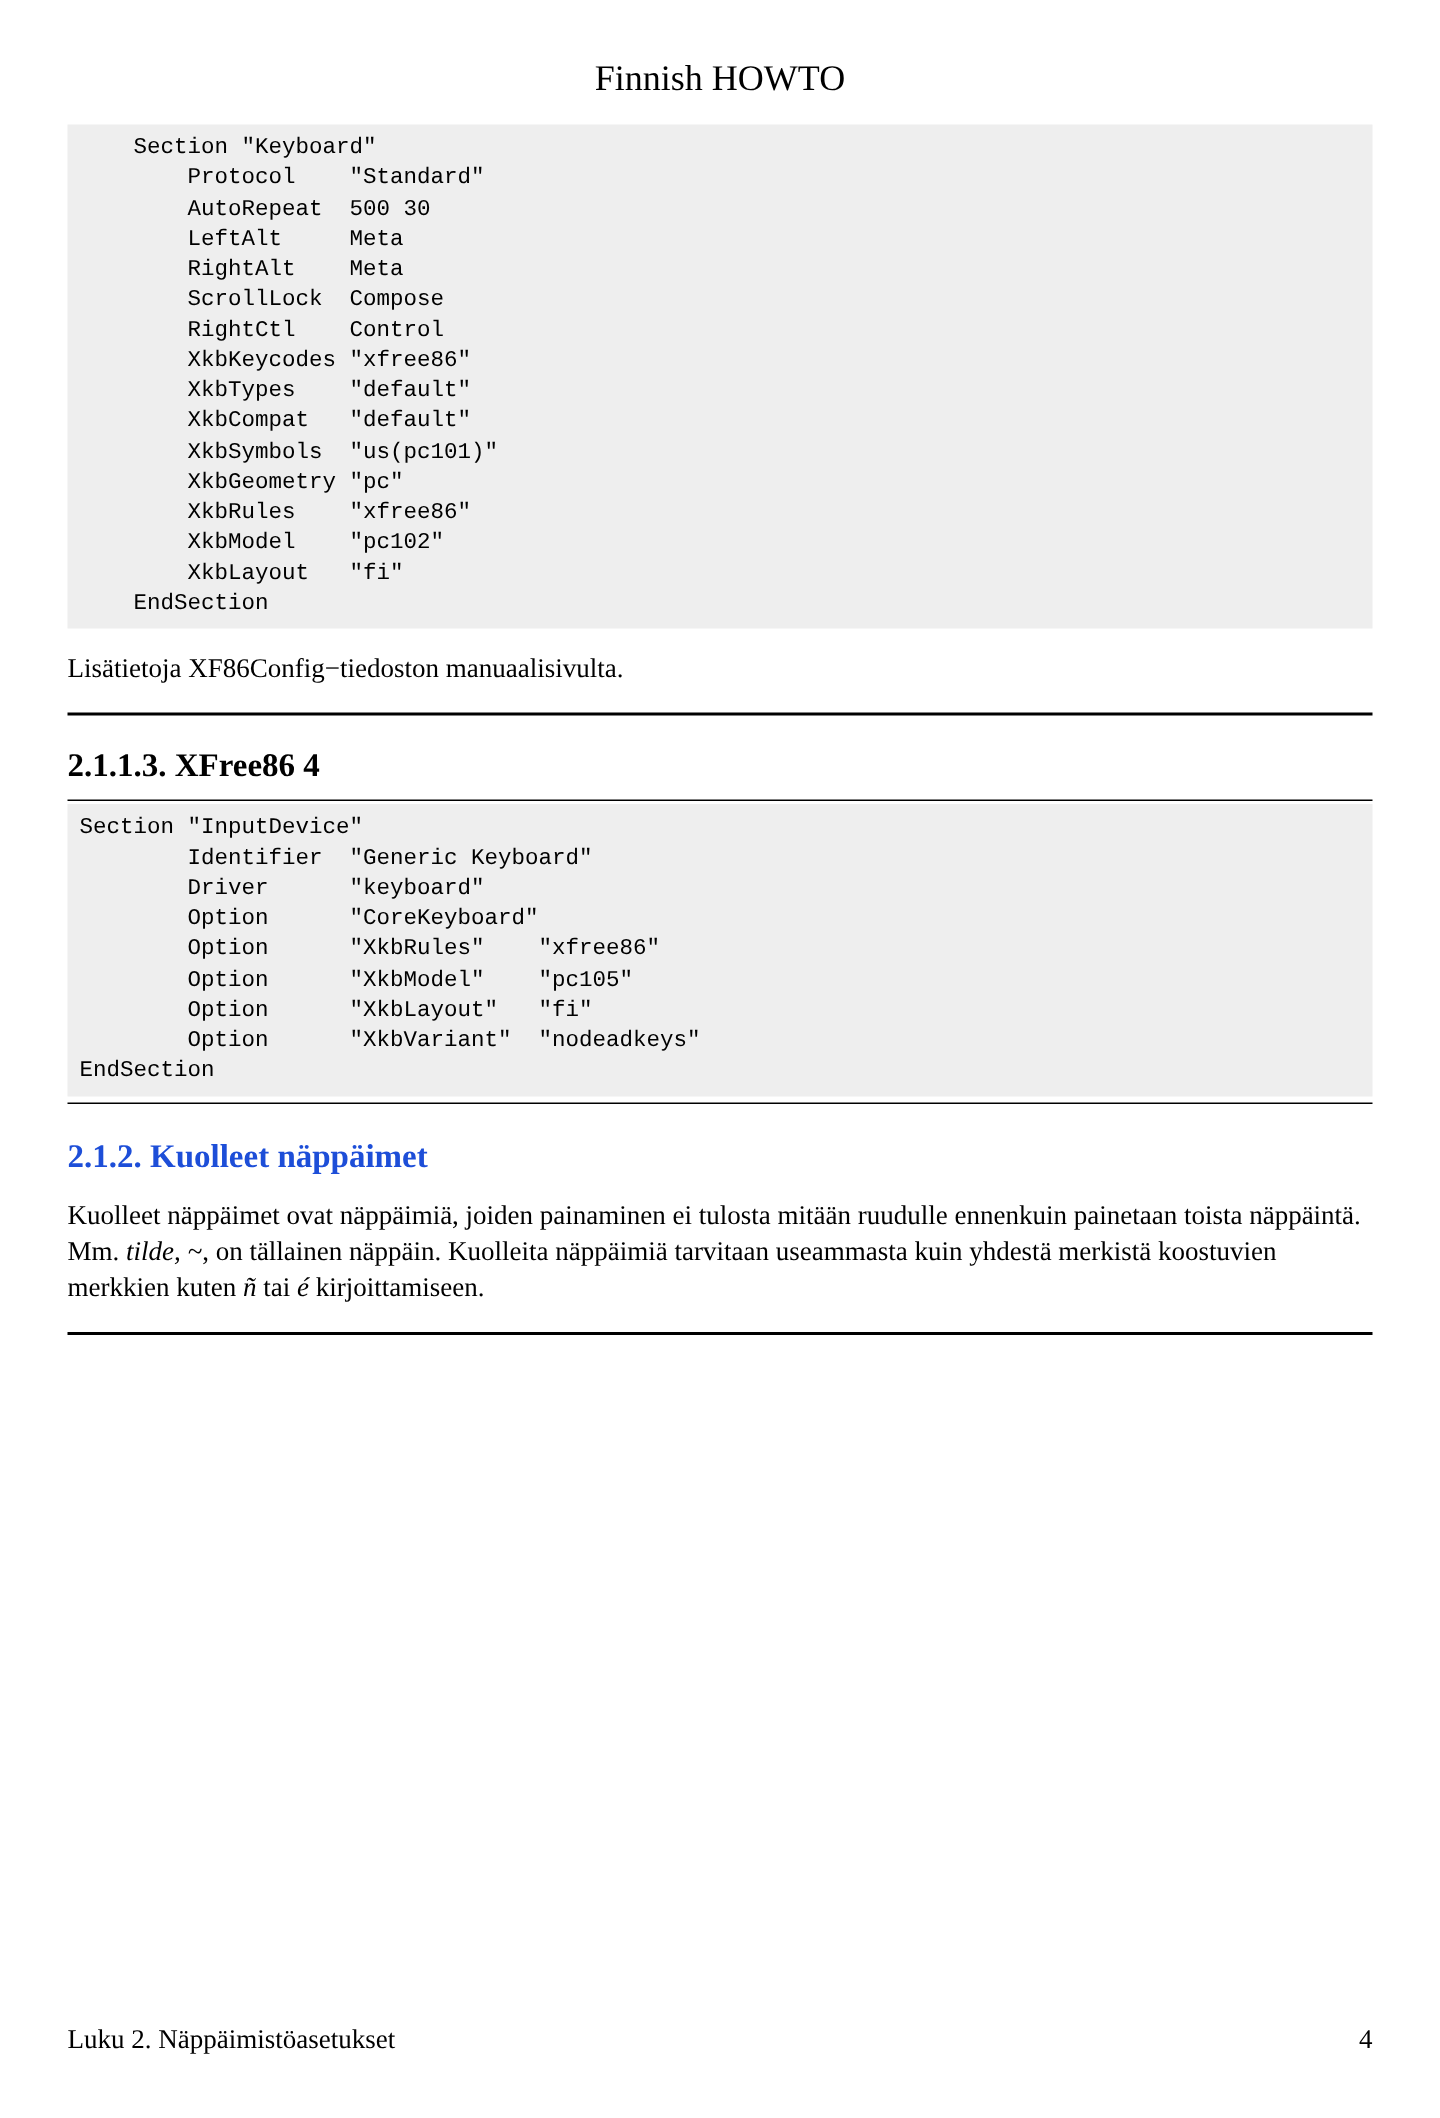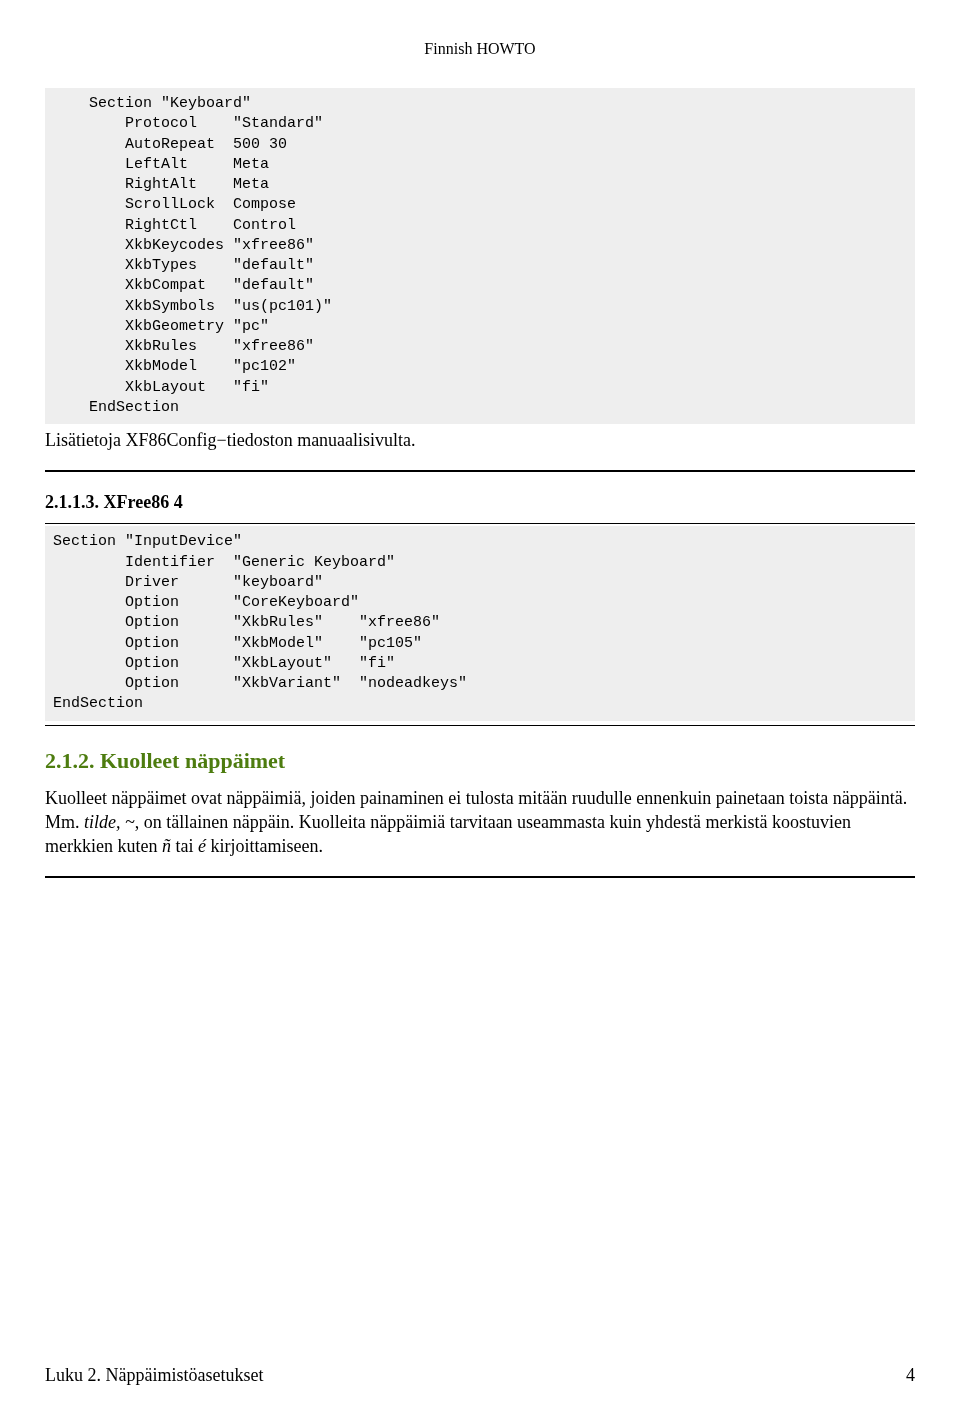--- a/index.html
+++ b/index.html
@@ -11,61 +11,61 @@
     width: 960px;
   }
   .page {
     padding: 40px 45px 30px 45px;
     box-sizing: border-box;
     min-height: 1412px;
     position: relative;
   }
   .header-title {
     text-align: center;
-    font-size: 16px;
-    margin-bottom: 30px;
+    font-size: 24px;
+    margin-bottom: 16px;
   }
   .code-block {
     background: #eeeeee;
     font-family: "Courier New", Courier, monospace;
     font-size: 15px;
     white-space: pre;
     padding: 6px 8px;
     line-height: 1.35;
     margin-bottom: 4px;
   }
   .body-text {
     font-size: 18px;
     line-height: 1.35;
-    margin: 4px 0 18px 0;
+    margin: 14px 0 18px 0;
   }
   .heading-sub {
-    font-size: 18px;
+    font-size: 22px;
     font-weight: bold;
     margin: 20px 0 10px 0;
   }
   .heading-section {
     font-size: 22px;
     font-weight: bold;
-    color: #4d7c0f;
+    color: #1d4ed8;
     margin: 22px 0 12px 0;
   }
   hr.rule {
     border: none;
     border-top: 2px solid #000;
     margin: 2px 0;
   }
   hr.rule-thin {
     border: none;
     border-top: 1px solid #000;
     margin: 2px 0;
   }
   .footer {
     position: absolute;
-    bottom: 26px;
+    bottom: 42px;
     left: 45px;
     right: 45px;
     display: flex;
     justify-content: space-between;
     font-size: 18px;
   }
   .italic { font-style: italic; text-align: right; }
 </style>
 </head>
 <body>

